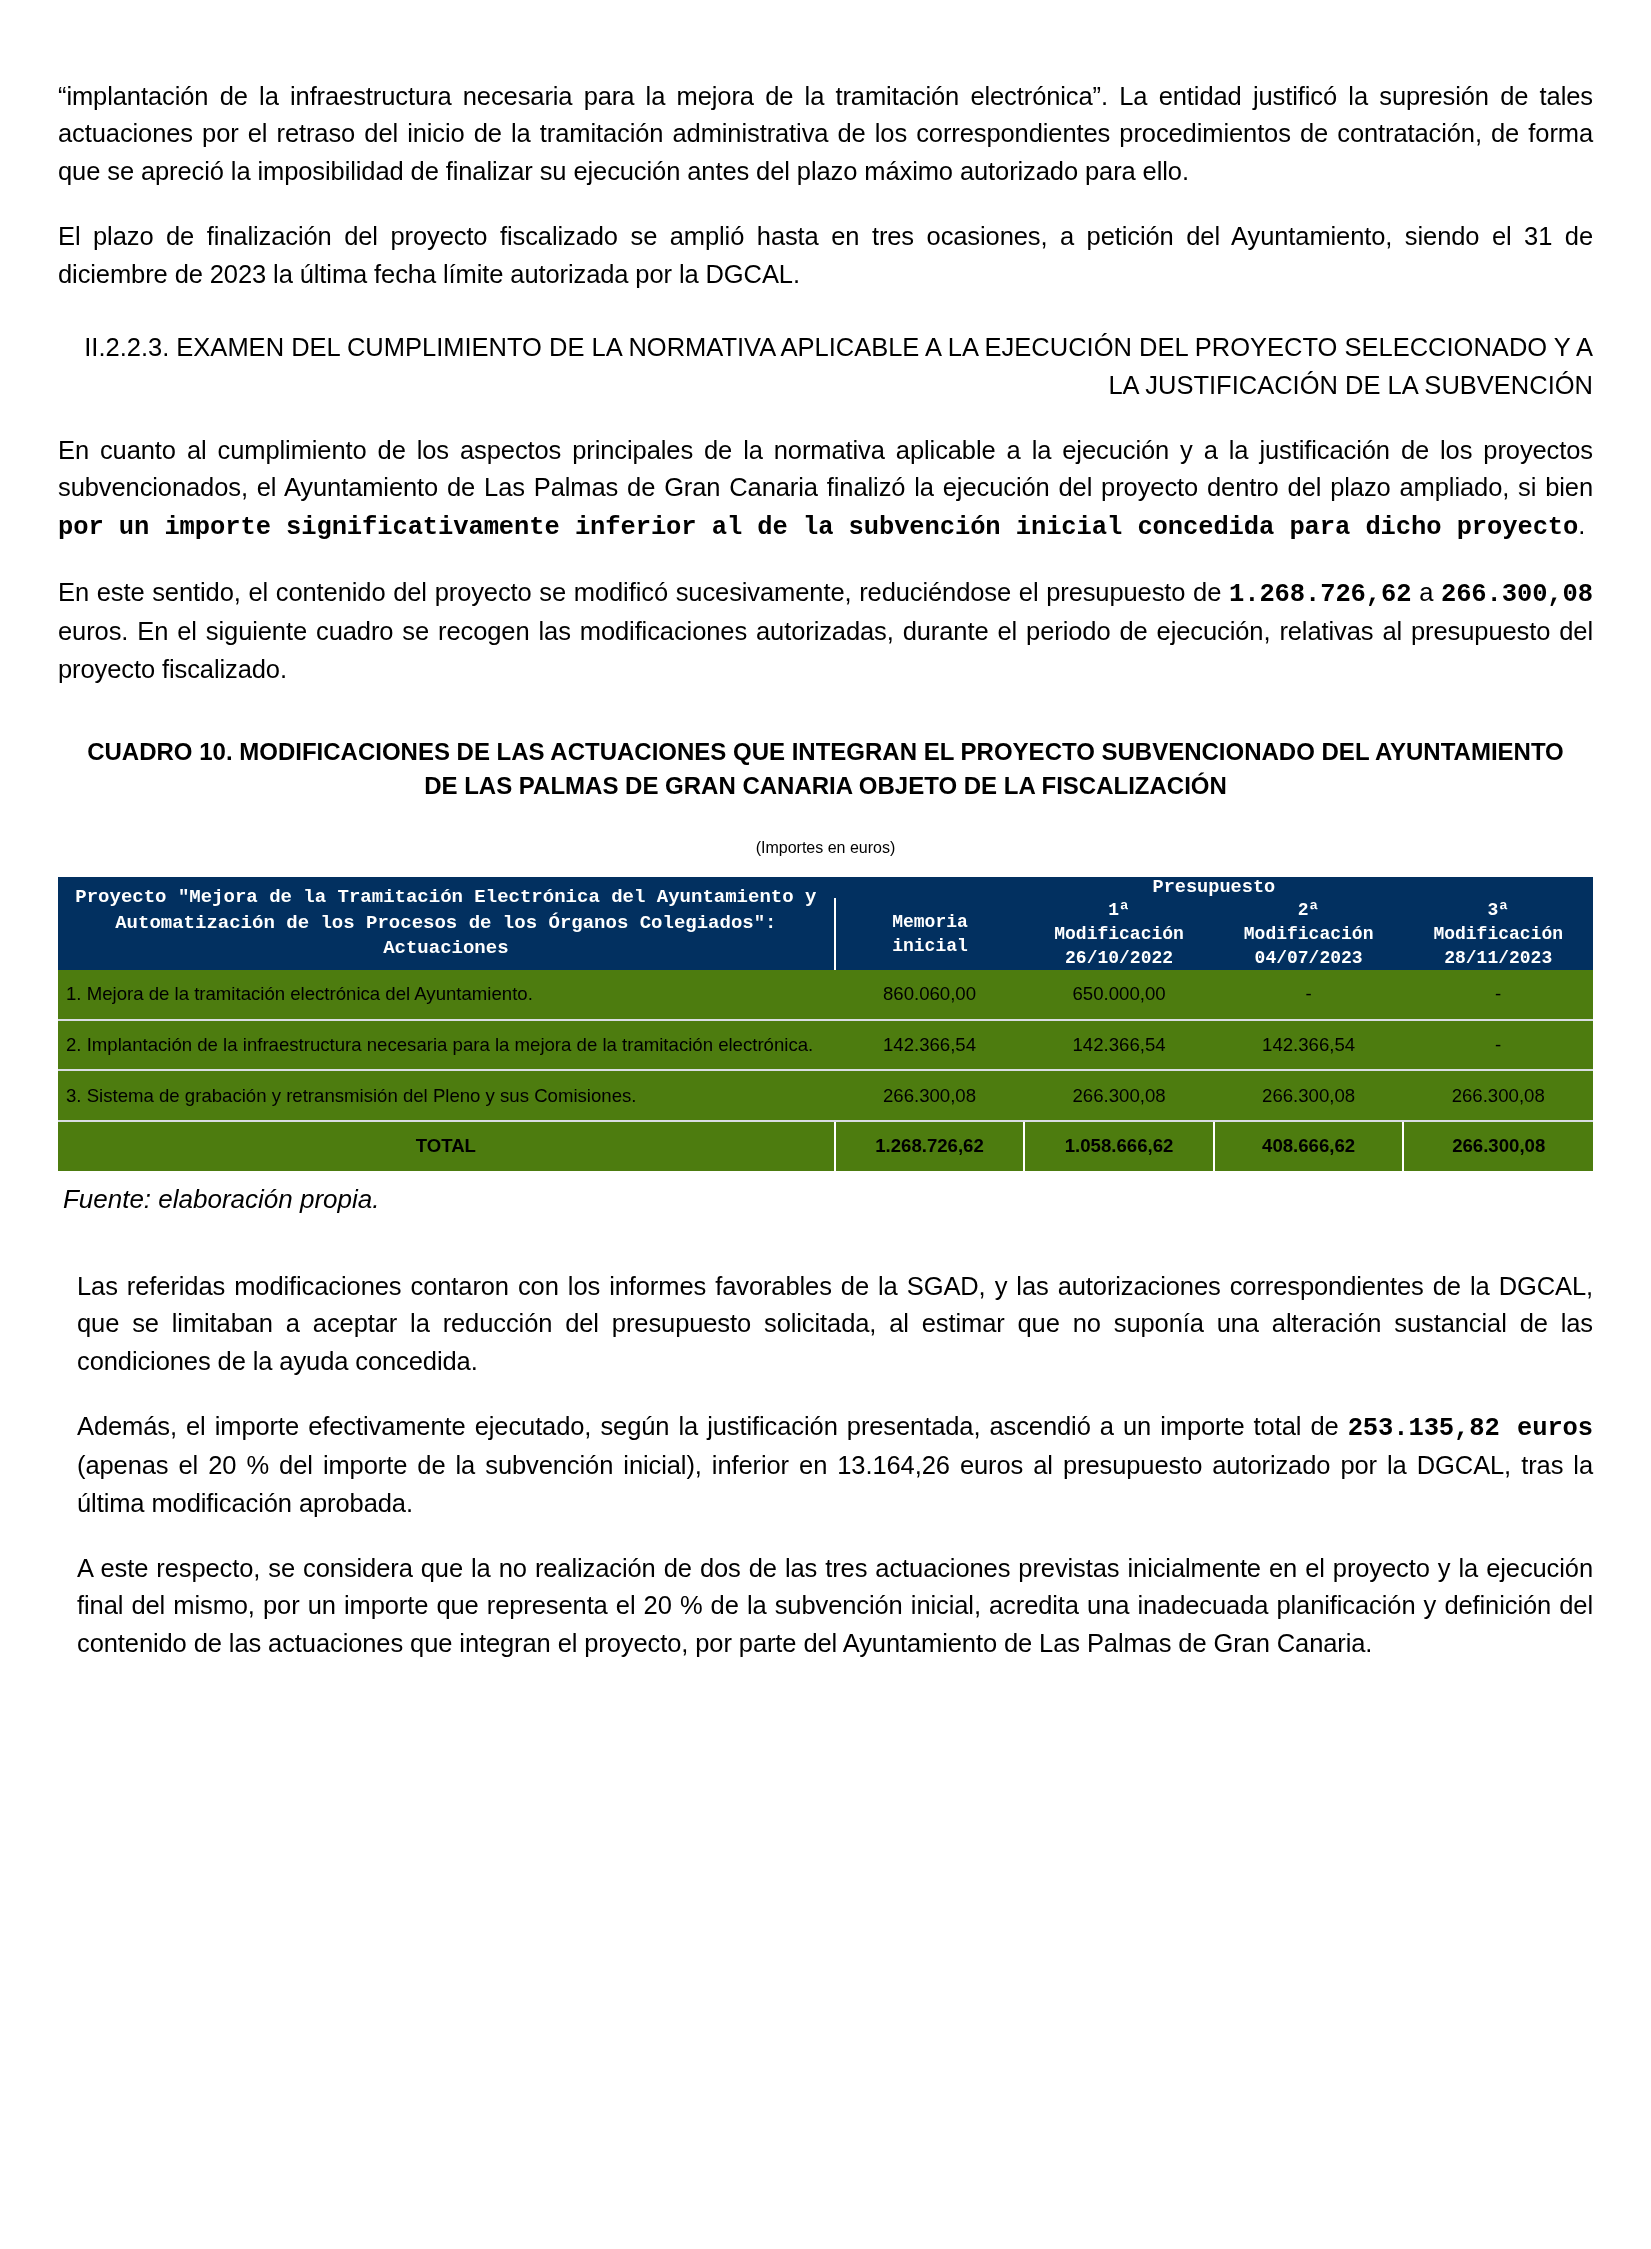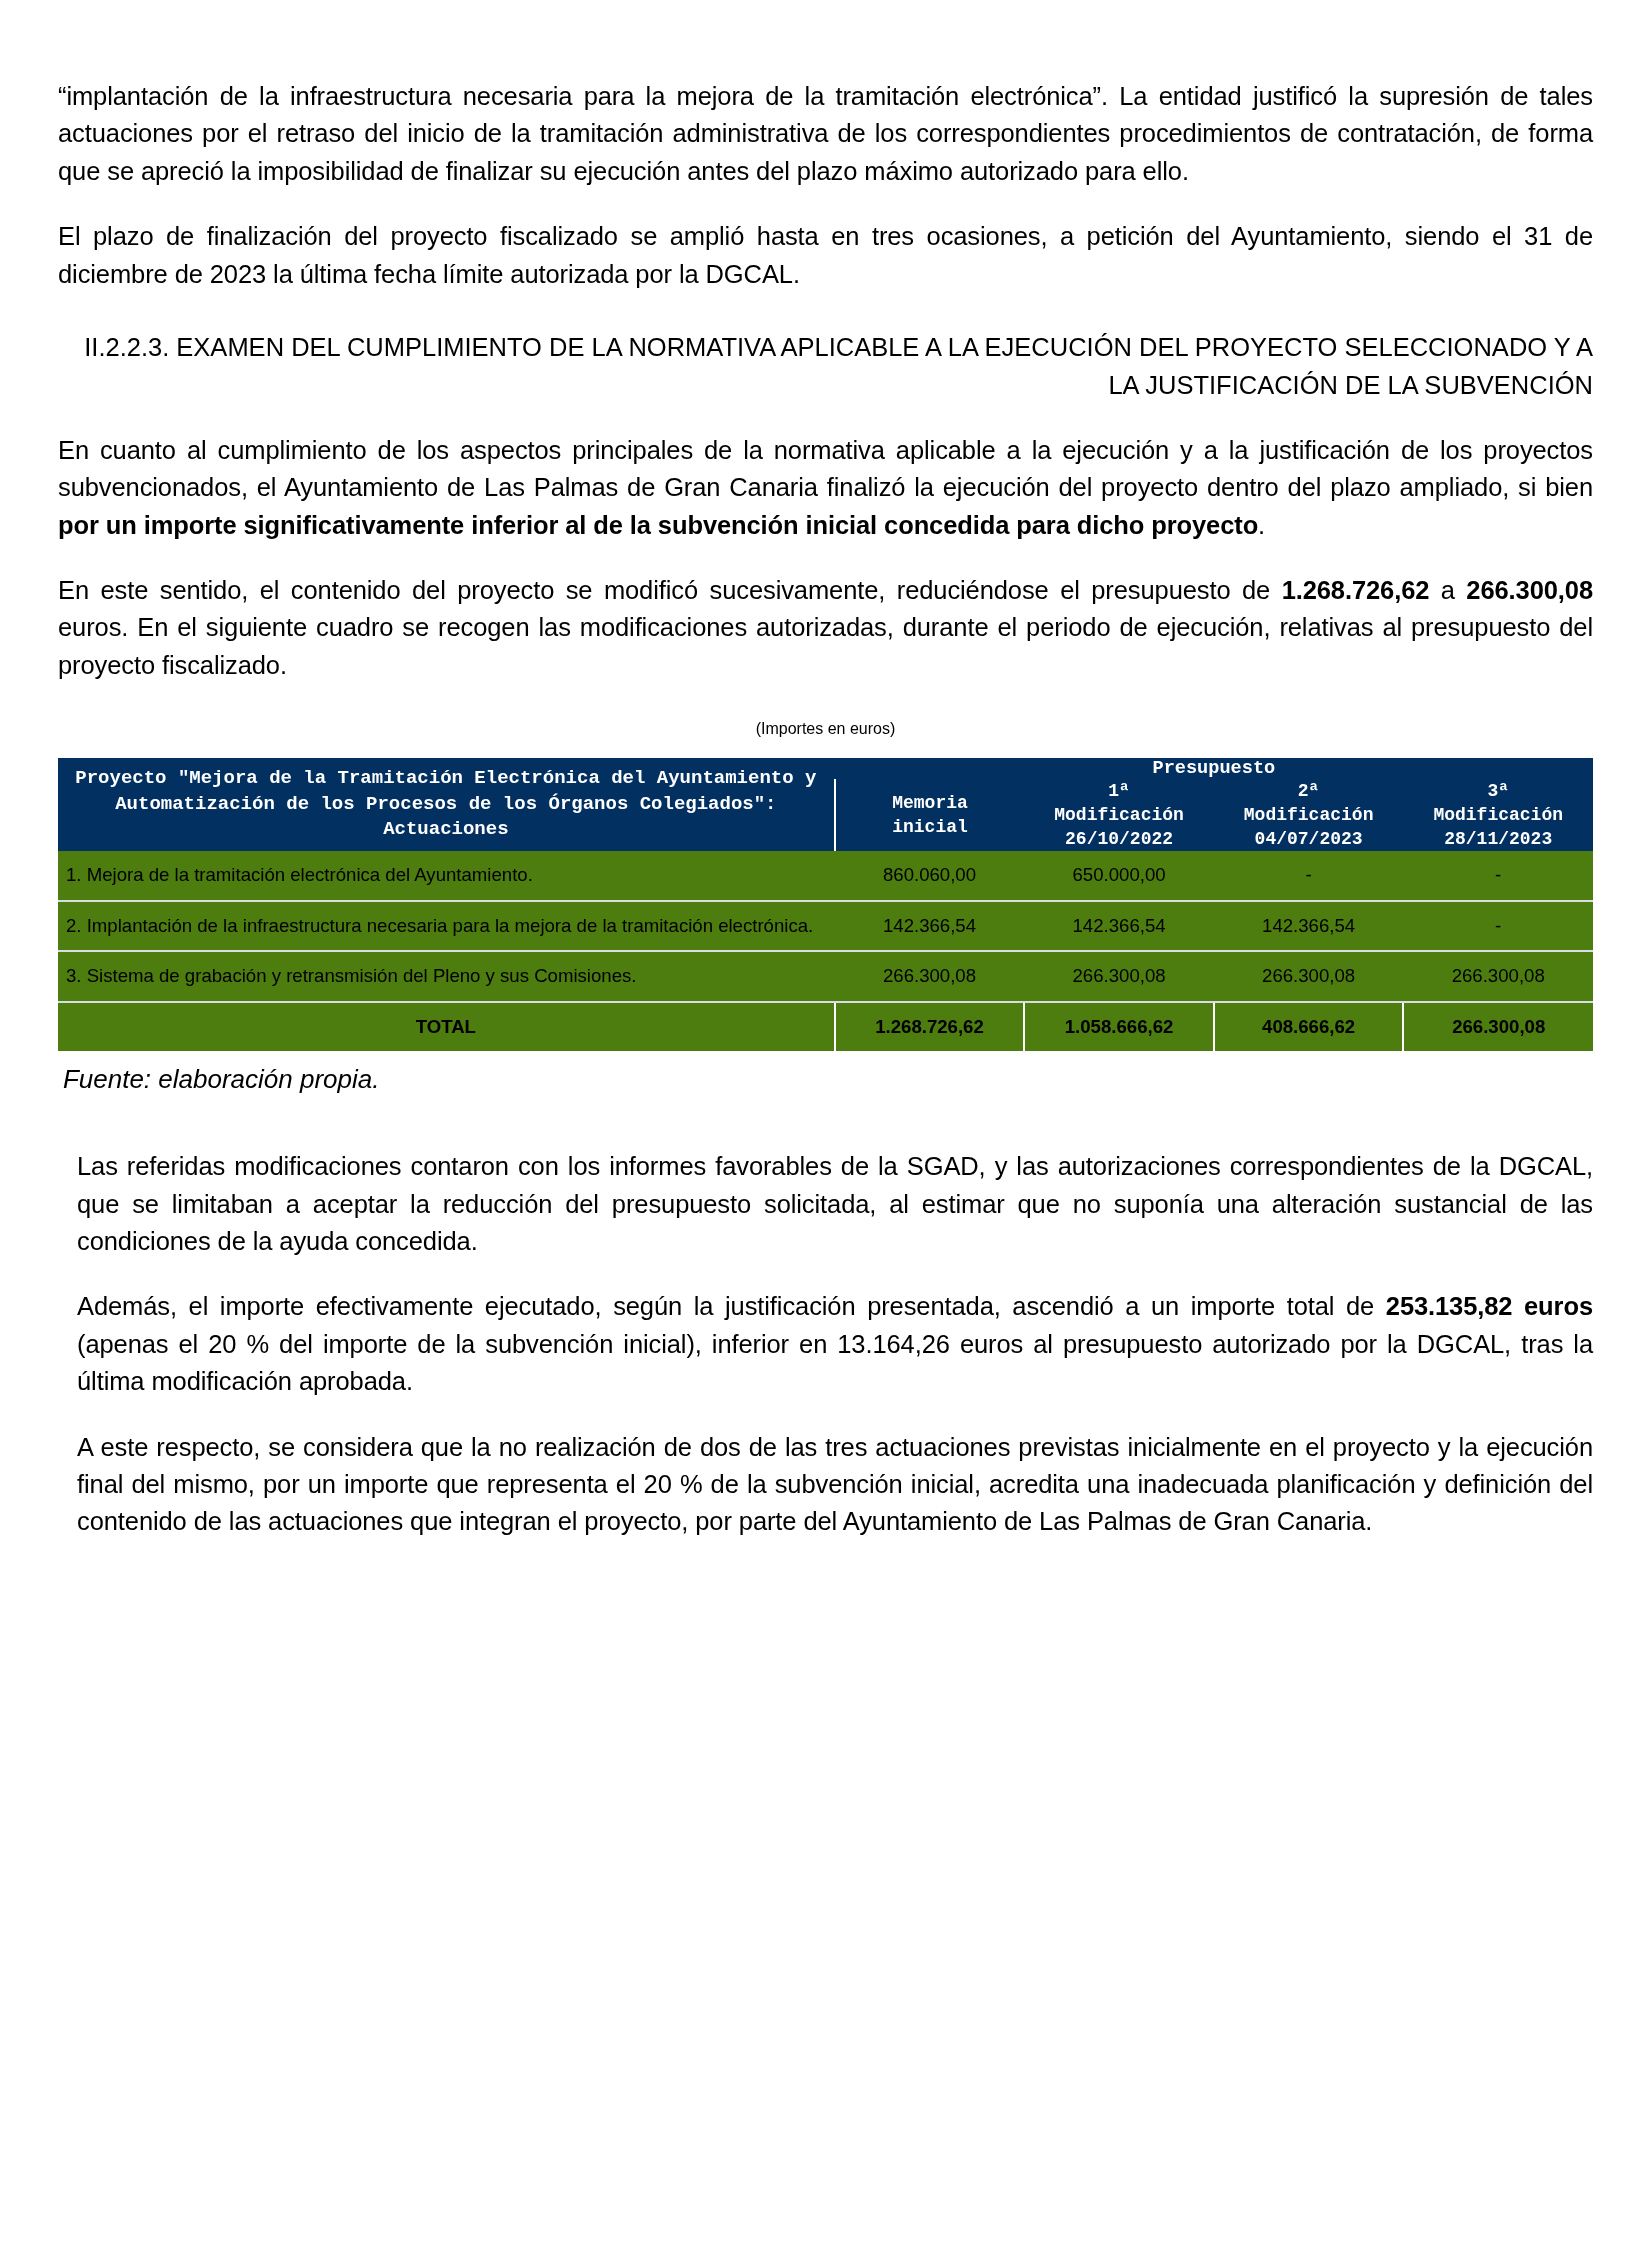--- a/index.html
+++ b/index.html
@@ -27,21 +27,21 @@
     margin: 0 auto;
   }
 
   p.body-par {
     font-size: 25.5px;
     line-height: 1.47;
     text-align: justify;
     margin: 0 0 27.6px 0;
     letter-spacing: -0.1px;
   }
-  b, .bold { font-weight: bold; }
+  b, .bold { font-weight: bold; font-family: Liberation Mono, monospace; }
 
   h2.section-heading {
     font-size: 25.5px;
     line-height: 1.47;
     font-weight: normal;
     text-align: right;
     margin: 36px 0 27.6px 0;
   }
 
   .table-title {
@@ -165,20 +165,21 @@
     </div>
 
     <h2 class="section-heading">II.2.2.3. EXAMEN DEL CUMPLIMIENTO DE LA NORMATIVA APLICABLE A LA EJECUCIÓN DEL PROYECTO SELECCIONADO Y A LA JUSTIFICACIÓN DE LA SUBVENCIÓN</h2>
 
     <div>
       <p class="body-par">En cuanto al cumplimiento de los aspectos principales de la normativa aplicable a la ejecución y a la justificación de los proyectos subvencionados, el Ayuntamiento de Las Palmas de Gran Canaria finalizó la ejecución del proyecto dentro del plazo ampliado, si bien <b>por un importe significativamente inferior al de la subvención inicial concedida para dicho proyecto</b>.</p>
       <p class="body-par">En este sentido, el contenido del proyecto se modificó sucesivamente, reduciéndose el presupuesto de <b>1.268.726,62</b> a <b>266.300,08</b> euros. En el siguiente cuadro se recogen las modificaciones autorizadas, durante el periodo de ejecución, relativas al presupuesto del proyecto fiscalizado.</p>
     </div>
 
     <div>
+      <div class="table-title">CUADRO 10. MODIFICACIONES DE LAS ACTUACIONES QUE INTEGRAN EL PROYECTO SUBVENCIONADO DEL AYUNTAMIENTO DE LAS PALMAS DE GRAN CANARIA OBJETO DE LA FISCALIZACIÓN</div>
       <div class="units-note">(Importes en euros)</div>
 
       <table class="cuadro">
         <colgroup>
           <col class="c-concept">
           <col class="c-num">
           <col class="c-num">
           <col class="c-num">
           <col class="c-num">
         </colgroup>

